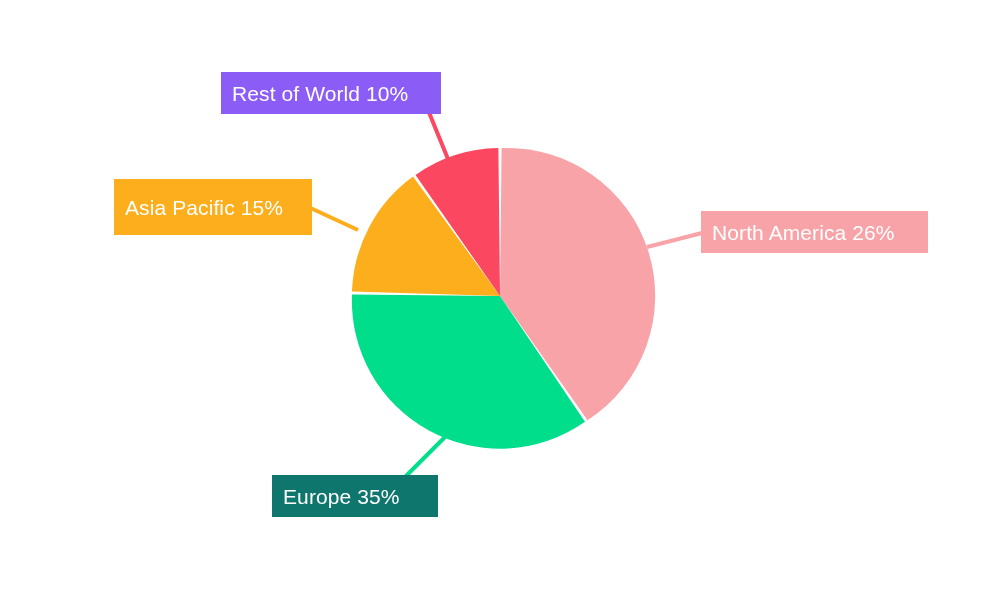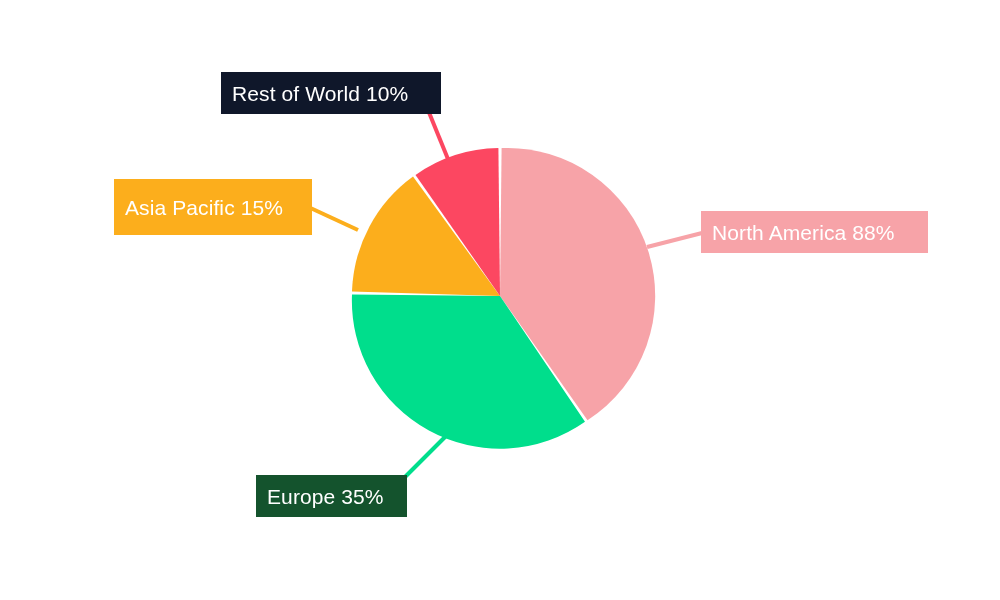--- a/index.html
+++ b/index.html
@@ -63,28 +63,28 @@
 
       <path d="M 585.0 421.7 A 148 148 0 0 1 352.0 294.4 L 500 296 Z" fill="#00de8c"></path>
 
       <path d="M 352.0 291.4 A 148 148 0 0 1 413.0 176.6 L 500 296 Z" fill="#fcae1c"></path>
 
       <path d="M 415.5 174.9 A 148 148 0 0 1 498.4 148.0 L 500 296 Z" fill="#fc4761"></path>
     </g>
   </svg>
 
   <div class="callout-label" style="left:701px; top:211px; width:227px; height:42px; background:#f7a3a8;">
-    <span>North America 88%</span>
+    <span>North America 26%</span>
   </div>
 
-  <div class="callout-label" style="left:256px; top:475px; width:151px; height:42px; background:#14532d;">
+  <div class="callout-label" style="left:272px; top:475px; width:166px; height:42px; background:#0f766e;">
     <span>Europe 35%</span>
   </div>
 
   <div class="callout-label" style="left:114px; top:179px; width:198px; height:56px; background:#fcae1c;">
     <span>Asia Pacific 15%</span>
   </div>
 
-  <div class="callout-label" style="left:221px; top:72px; width:220px; height:42px; background:#0f172a;">
+  <div class="callout-label" style="left:221px; top:72px; width:220px; height:42px; background:#8b5cf6;">
     <span>Rest of World 10%</span>
   </div>
 
 </div>
 
 </body></html>

